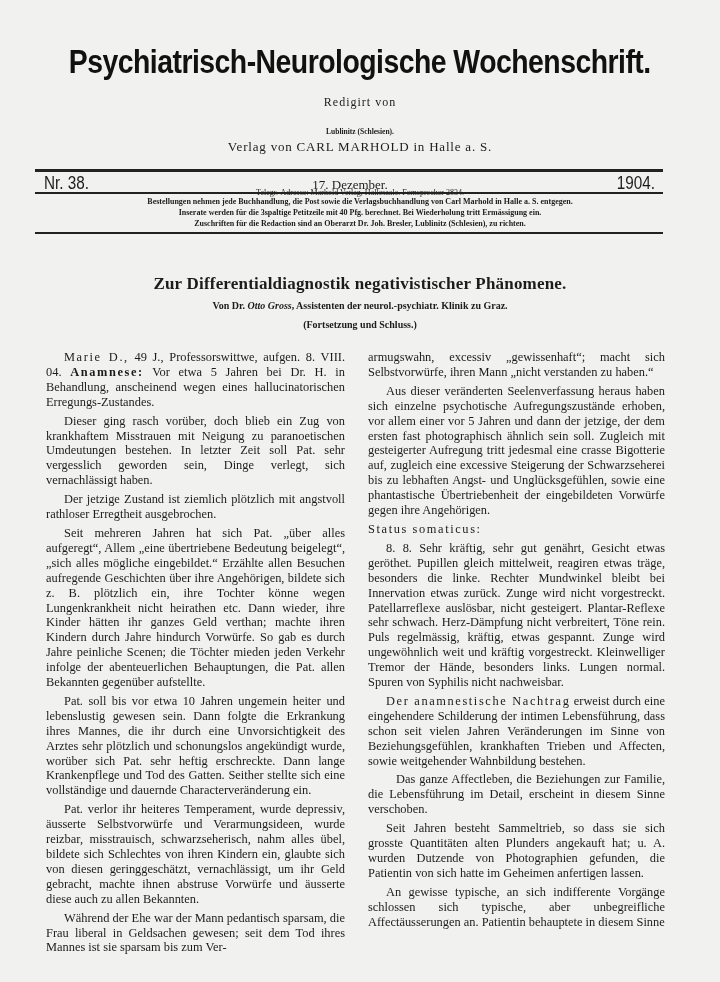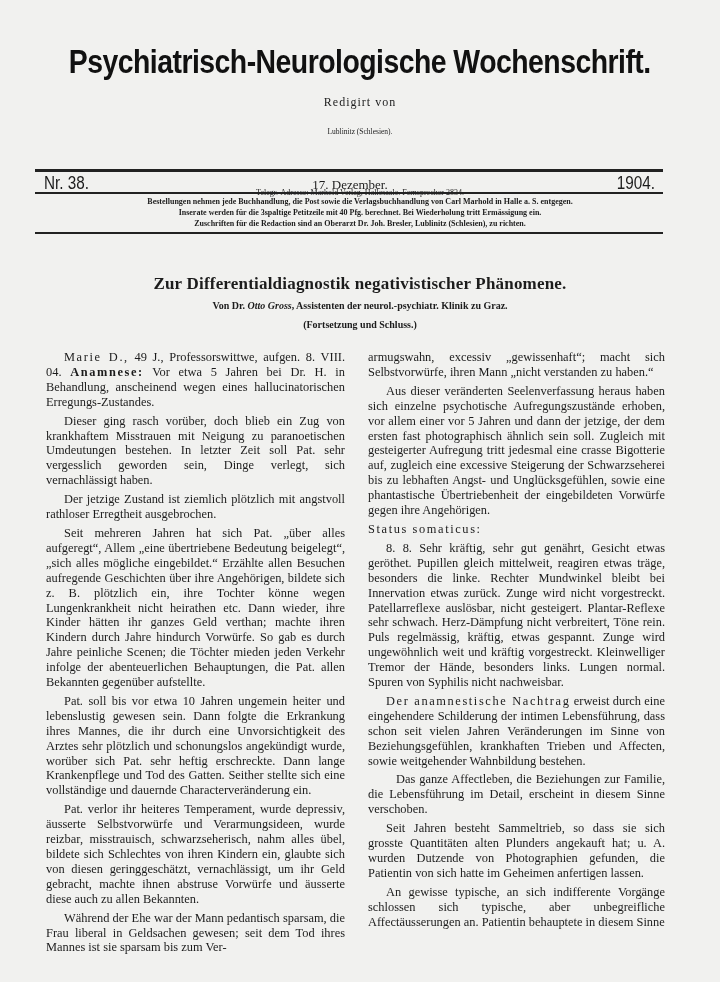--- a/index.html
+++ b/index.html
@@ -17,21 +17,21 @@
     text-align: center;
     font-family: "Liberation Sans", "DejaVu Sans", sans-serif;
     font-weight: bold; font-size: 33px; letter-spacing: -0.6px;
     transform: scaleX(0.86); transform-origin: 358px 0;
     color: #111;
   }
   .c { position: absolute; left: 0; width: 720px; text-align: center; }
   .redigirt { top: 95px; font-size: 12px; letter-spacing: 1px; }
   .editor { top: 114px; font-size: 12.5px; }
   .editor b { font-weight: bold; font-size: 14px; letter-spacing: 0.6px; }
-  .editor-loc { top: 127px; font-size: 7.5px; }
+  .editor-loc { top: 127px; font-size: 7.5px; font-weight: bold; }
   .verlag { top: 139px; font-size: 13px; letter-spacing: 0.8px; }
   .telegr { top: 156px; font-size: 8px; margin-top: 32px; }
 
   .rule { position: absolute; left: 35px; width: 628px; background: #222; }
   .rule-top { top: 169px; height: 3px; }
   .rule-mid { top: 192px; height: 2px; }
   .rule-bot { top: 232px; height: 2px; }
 
   .issue-no {
     position: absolute; left: 44px; top: 173px;
@@ -69,20 +69,21 @@
   .sub-heading { letter-spacing: 1.6px; margin: 3px 0 2px 0; text-indent: 0 !important; }
 </style>
 </head>
 <body>
 
 <div class="page">
 
   <div class="masthead-title">Psychiatrisch-Neurologische Wochenschrift.</div>
   <div class="c redigirt">Redigirt von</div>
   <div class="c editor-loc">Lublinitz (Schlesien).</div>
+  <div class="c verlag">Verlag von CARL MARHOLD in Halle a. S.</div>
   <div class="c telegr">Telegr.-Adresse: Marhold Verlag, Hallesaale.   Fernsprecher 2834.</div>
 
   <div class="rule rule-top"></div>
   <div class="issue-no">Nr. 38.</div>
   <div class="issue-date">17. Dezember.</div>
   <div class="issue-year">1904.</div>
   <div class="rule rule-mid"></div>
 
   <div class="c notice notice-1">Bestellungen nehmen jede Buchhandlung, die Post sowie die Verlagsbuchhandlung von Carl Marhold in Halle a. S. entgegen.</div>
   <div class="c notice notice-2">Inserate werden für die 3spaltige Petitzeile mit 40 Pfg. berechnet. Bei Wiederholung tritt Ermässigung ein.</div>

